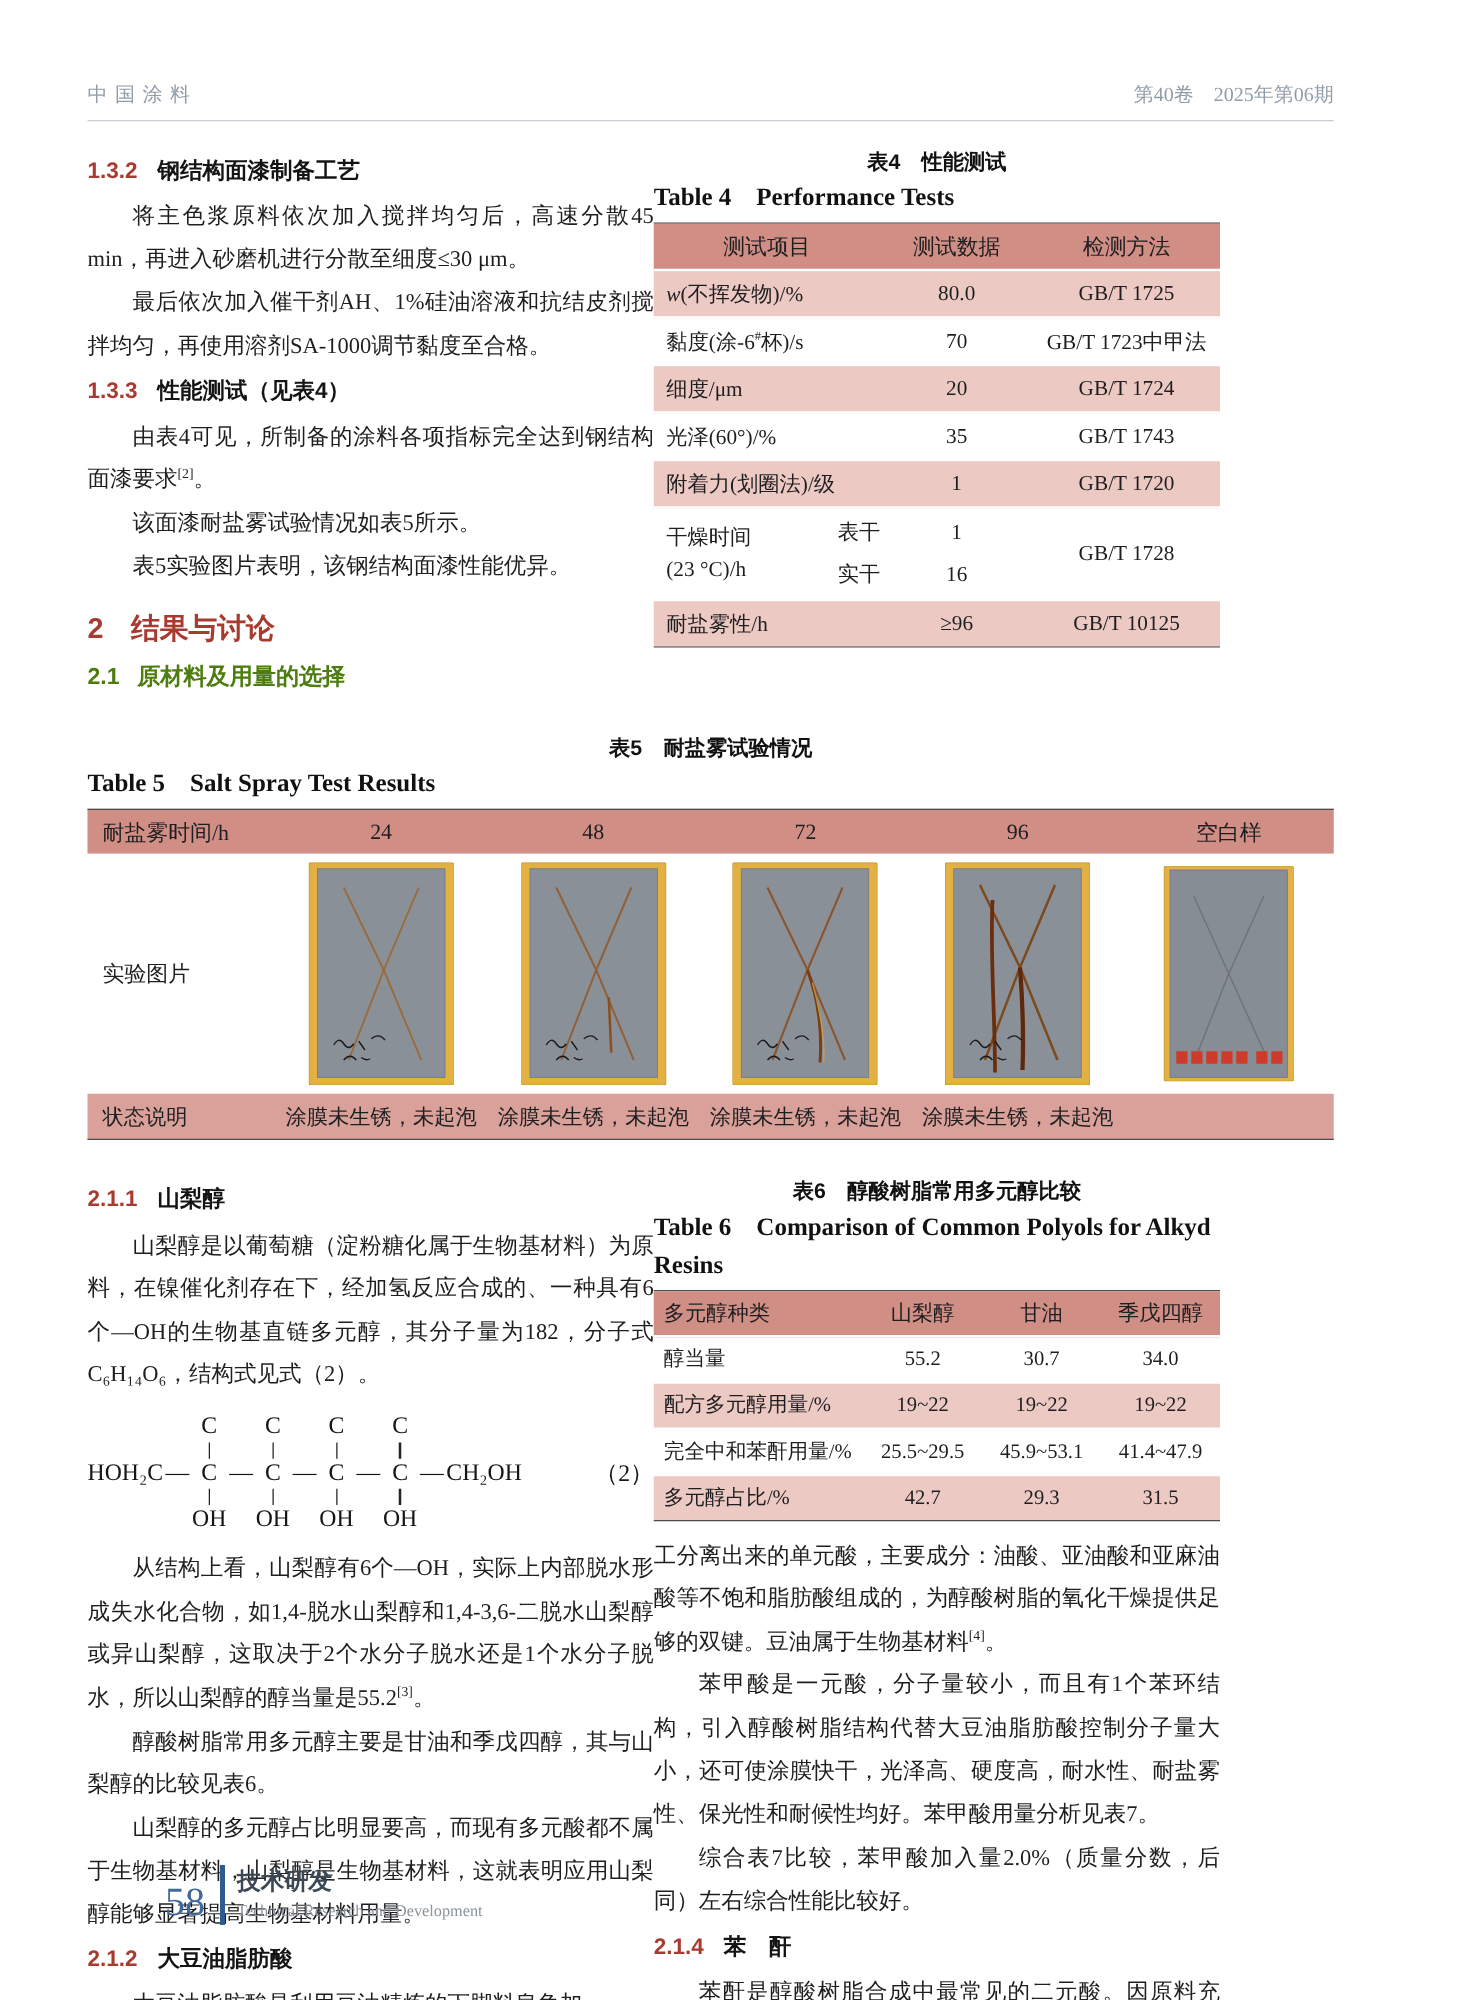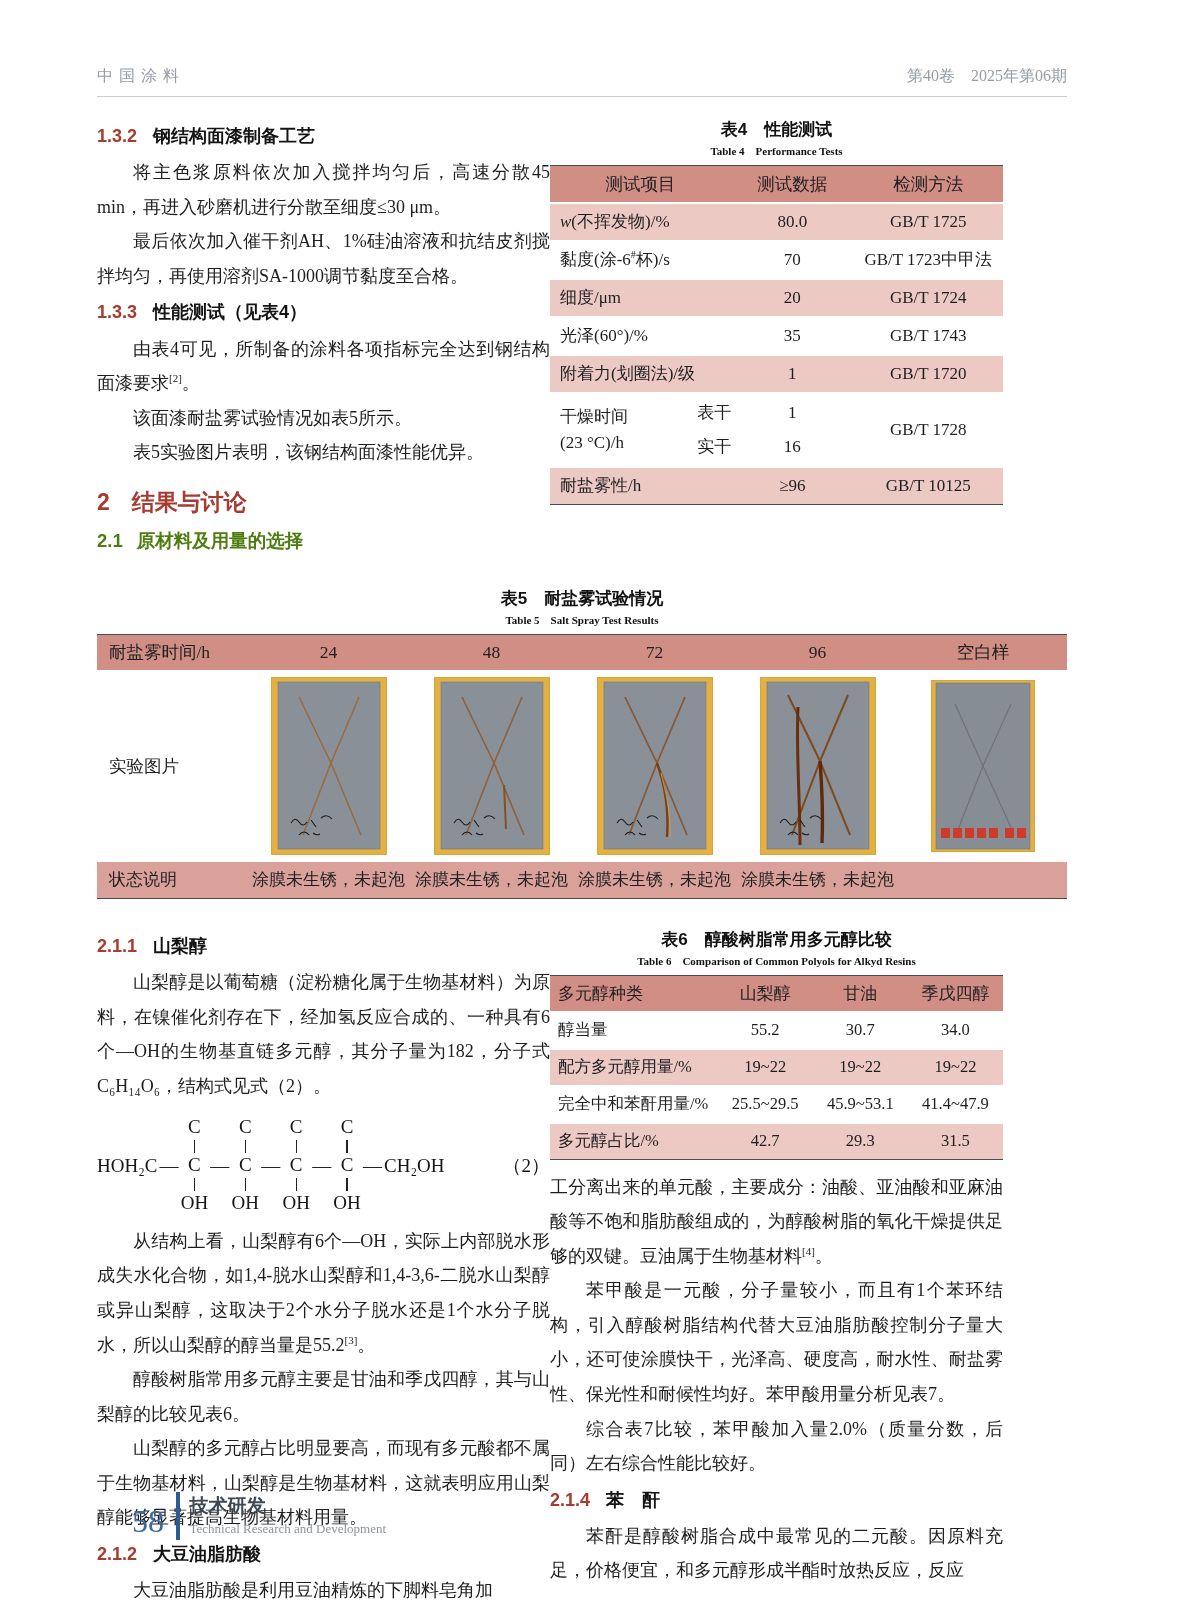--- a/index.html
+++ b/index.html
@@ -1,21 +1,21 @@
 <!DOCTYPE html>
 <html><head>
 <meta charset="utf-8">
 <style>
   html,body{margin:0;padding:0;background:#ffffff;}
   body{
     width:1187px;height:1600px;position:relative;
     font-family:"Liberation Serif","DejaVu Serif",serif;
     color:#1e1e20;overflow:hidden;
   }
-  .page{box-sizing:border-box;width:1187px;height:1600px;padding:66px 120px 0 97px;position:relative;}
+  .page{box-sizing:border-box;width:1187px;height:1600px;padding:66px 120px 0 70px;position:relative;}
 
   
   .runhead{display:flex;justify-content:space-between;align-items:flex-end;
     color:#939da7;font-size:16px;padding-bottom:9px;border-bottom:1.5px solid #c9ced4;}
   .runhead .jname{letter-spacing:6px;}
 
   
   .cols{display:flex;margin-top:20px;}
   .col{width:453px;}
 
@@ -32,21 +32,21 @@
   .h1{margin:14px 0 4px 0;font-family:"Liberation Sans","DejaVu Sans",sans-serif;
       font-weight:bold;font-size:23px;color:#a83b30;line-height:1.6;}
   .h1 .num{margin-right:22px;}
   .h2{margin:2px 0 6px 0;font-family:"Liberation Sans","DejaVu Sans",sans-serif;
       font-weight:bold;font-size:18.5px;color:#4d7c0f;line-height:1.7;}
   .h2 .num{margin-right:14px;}
 
   
   .cap-zh{text-align:center;font-family:"Liberation Sans","DejaVu Sans",sans-serif;
           font-weight:bold;font-size:17px;color:#111;line-height:1.55;}
-  .cap-en{text-align:center;font-weight:bold;font-size:11px;color:#111;line-height:1.5;margin-bottom:5px;}
+  .cap-en{font-weight:bold;font-size:20px;color:#111;line-height:1.5;margin-bottom:5px;}
 
   
   .t4{width:100%;border-top:1.5px solid #4c4c4c;border-bottom:1.5px solid #4c4c4c;font-size:17px;}
   .t4 .trow{display:grid;grid-template-columns:40% 27% 33%;align-items:center;min-height:36px;border-bottom:2px solid #fff;}
   .t4 .trow:last-child{border-bottom:none;}
   .t4 .head{background:#d08e85;font-size:17.5px;}
   .t4 .shade{background:#ecc9c3;}
   .t4 .c-item{text-align:left;padding-left:10px;}
   .t4 .head .c-item{text-align:center;padding-left:0;}
   .t4 .c-val,.t4 .c-meth{text-align:center;}

